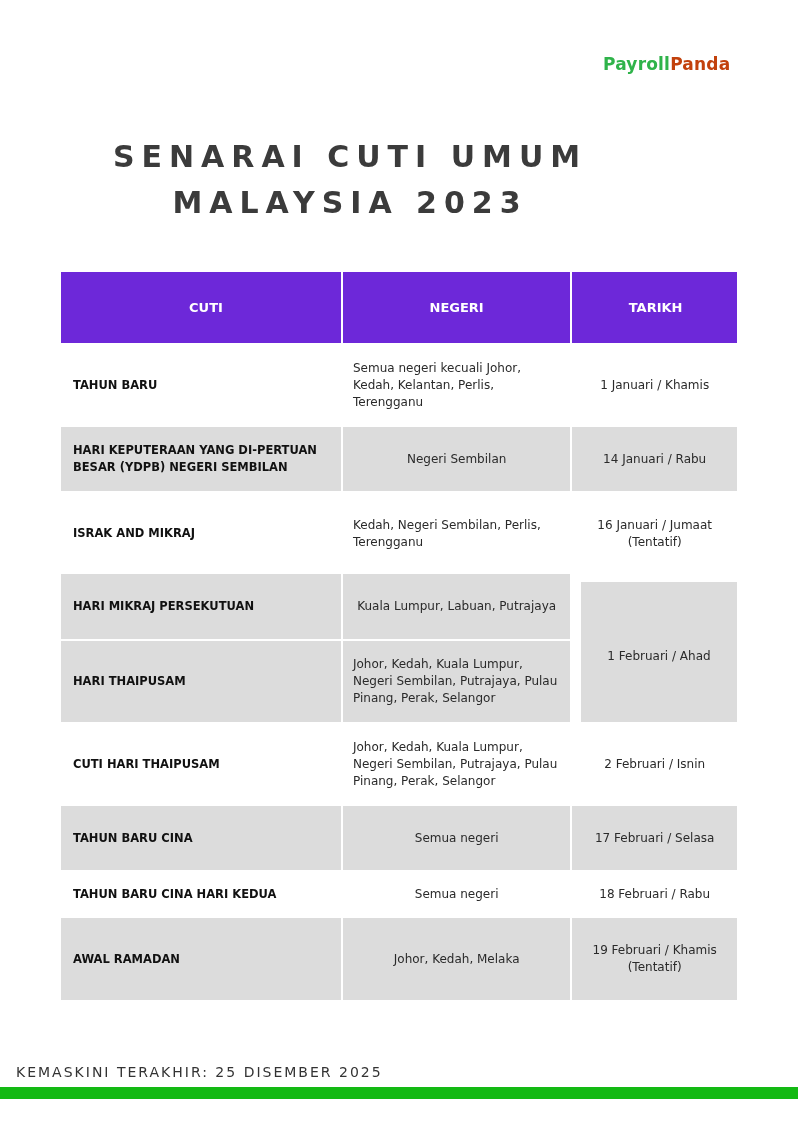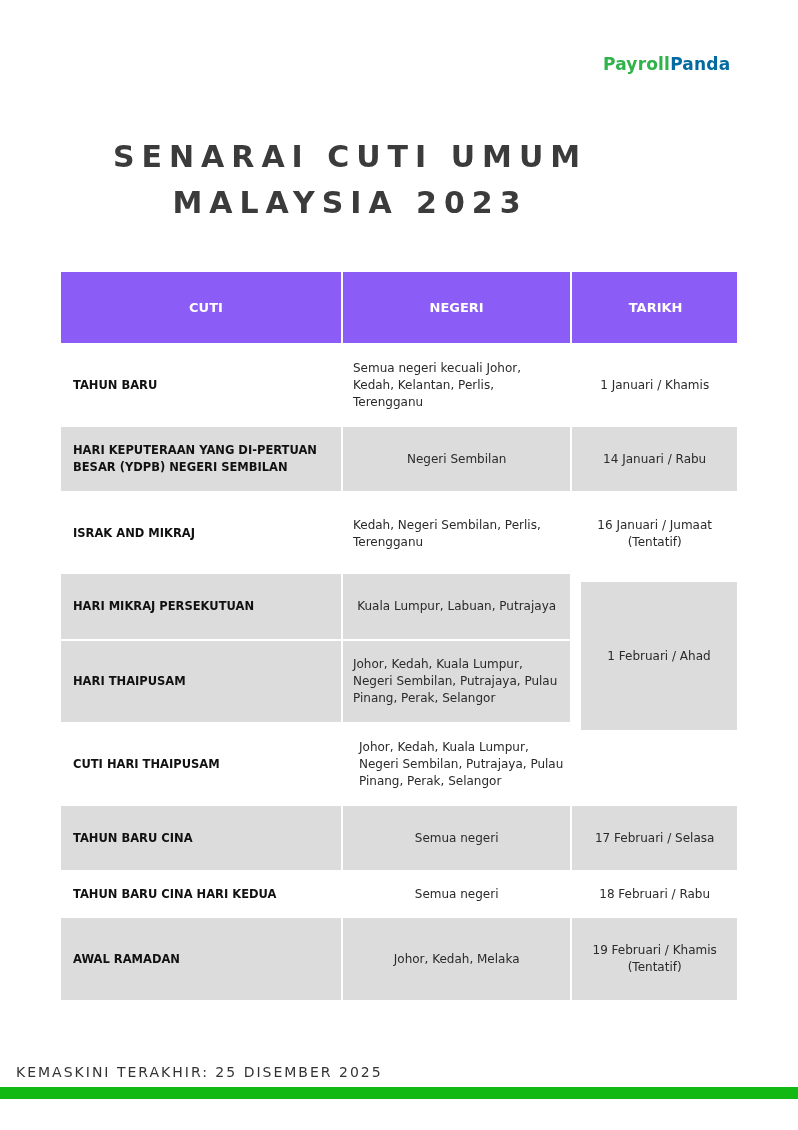--- a/index.html
+++ b/index.html
@@ -5,21 +5,21 @@
     * { margin: 0; padding: 0; box-sizing: border-box; }
     html, body { width: 798px; height: 1130px; background: #ffffff; overflow: hidden; }
     body { position: relative; font-family: "DejaVu Sans", sans-serif; color: #1a1a1a; }
 
     .logo {
       position: absolute; left: 603px; top: 54px;
       font-family: "DejaVu Sans", sans-serif; font-size: 17px; font-weight: bold;
       letter-spacing: 0.2px;
     }
     .logo .green { color: #2fb34a; }
-    .logo .dark { color: #0369a1; }
+    .logo .dark { color: #c2410c; }
 
     .title {
       position: absolute; left: 0; top: 134px; width: 700px;
       text-align: center; font-family: "DejaVu Sans", sans-serif;
       font-size: 30px; font-weight: bold; color: #3b3b3b;
       letter-spacing: 7px; line-height: 46px;
     }
 
     .table {
       position: absolute; left: 61px; top: 272px; width: 676px;
@@ -27,21 +27,21 @@
     .row { display: flex; position: relative; }
     .cell {
       display: flex; align-items: center;
       font-size: 12px; line-height: 17px; color: #2a2a2a;
     }
     .c1 { width: 286px; padding-left: 12px; font-weight: bold; font-size: 11.5px; color: #111; }
     .c2 { width: 232px; justify-content: center; text-align: left; padding: 0 10px; margin-left: 2px; }
     .c3 { width: 168px; justify-content: center; text-align: center; padding: 0 8px; margin-left: 2px; }
 
     .row.header .cell {
-      background: #8b5cf6; color: #ffffff; font-weight: bold; font-size: 13px;
+      background: #6d28d9; color: #ffffff; font-weight: bold; font-size: 13px;
       justify-content: center; height: 71px; padding-left: 10px;
     }
     .row.gray .cell { background: #dcdcdc; }
     .row.white .cell { background: #ffffff; }
 
     .merged {
       position: absolute; left: 520px; width: 156px;
       display: flex; align-items: center; justify-content: center;
       background: #dcdcdc; font-size: 12px; color: #2a2a2a; text-align: center;
     }
@@ -102,20 +102,21 @@
       <div class="cell c1">HARI THAIPUSAM</div>
       <div class="cell c2">Johor, Kedah, Kuala Lumpur, Negeri Sembilan, Putrajaya, Pulau Pinang, Perak, Selangor</div>
       <div class="cell c3" style="background:transparent"></div>
     </div>
     <div class="merged" style="top:8px; height:148px">1 Februari / Ahad</div>
   </div>
 
   <div class="row white" style="height:84px">
     <div class="cell c1">CUTI HARI THAIPUSAM</div>
     <div class="cell c2">Johor, Kedah, Kuala Lumpur, Negeri Sembilan, Putrajaya, Pulau Pinang, Perak, Selangor</div>
+    <div class="cell c3">2 Februari / Isnin</div>
   </div>
 
   <div class="row gray" style="height:64px">
     <div class="cell c1">TAHUN BARU CINA</div>
     <div class="cell c2">Semua negeri</div>
     <div class="cell c3">17 Februari / Selasa</div>
   </div>
 
   <div class="row white" style="height:48px">
     <div class="cell c1">TAHUN BARU CINA HARI KEDUA</div>

